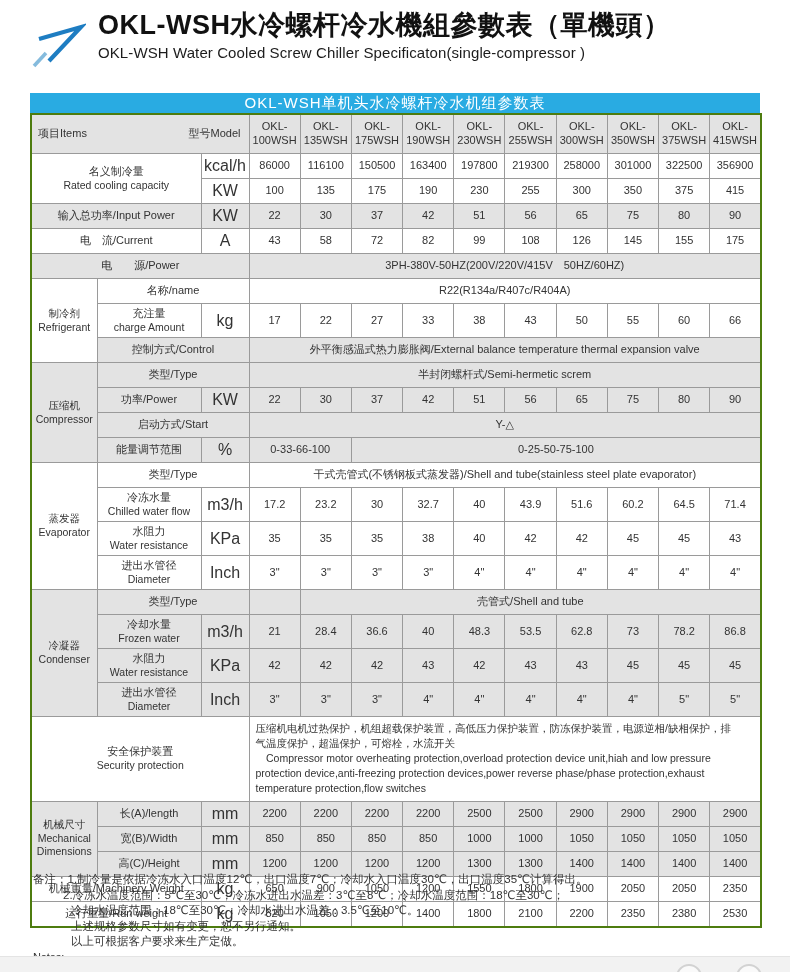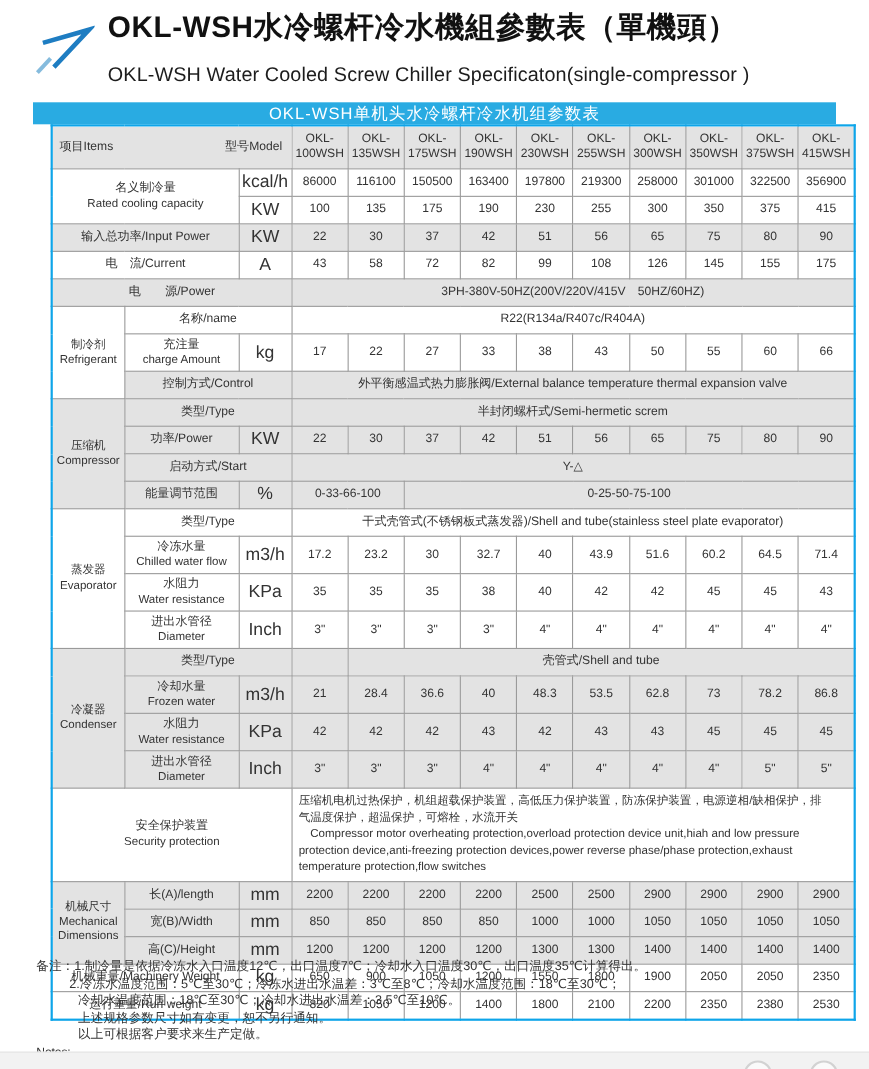--- a/index.html
+++ b/index.html
@@ -4,28 +4,28 @@
 <style>
   html,body{margin:0;padding:0;background:#ffffff;}
   .page{position:relative;width:790px;height:972px;background:#fff;overflow:hidden;
         font-family:"Liberation Sans","DejaVu Sans",sans-serif;color:#222;}
 
   
   .doc-header{position:absolute;left:26px;top:8px;display:flex;align-items:flex-start;}
   .logo{margin-top:6px;margin-right:12px;}
   .titles{padding-top:2px;}
   .title-zh{font-size:27px;font-weight:bold;color:#111;letter-spacing:.5px;line-height:1.15;}
-  .title-en{font-size:18px;color:#1c1c1c;margin-top:17px;letter-spacing:.1px;}
+  .title-en{font-size:15px;color:#1c1c1c;margin-top:3px;letter-spacing:.1px;}
 
   
   .table-wrap{position:absolute;left:30px;top:93px;width:730px;}
   .table-title{background:#29ABE2;height:20px;display:flex;align-items:center;justify-content:center;
                color:#fff;font-size:15px;letter-spacing:1px;}
   table{border-collapse:collapse;table-layout:fixed;width:730px;font-size:11px;color:#333;
-        border:2px solid #0ea5e9;margin-left:16px;}
+        border:2px solid #4d7c0f;}
   col.c-grp{width:66px;} col.c-sub{width:104px;} col.c-unit{width:48px;} col.c-val{width:51.2px;}
   td{border:1px solid #9a9a9a;text-align:center;vertical-align:middle;padding:1px 1px;line-height:1.25;
      overflow:hidden;}
   tr.s td{height:22px;}
   tr.d td{height:31px;}
   tr.hdr td{height:36px;}
   tr.gray td, tr.hdr td{background:#e3e3e3;}
   td.grp{font-size:10.5px;line-height:1.3;}
   td.lab{font-size:11px;}
   td.lab div+div, td.grp div+div{font-size:10.5px;}

